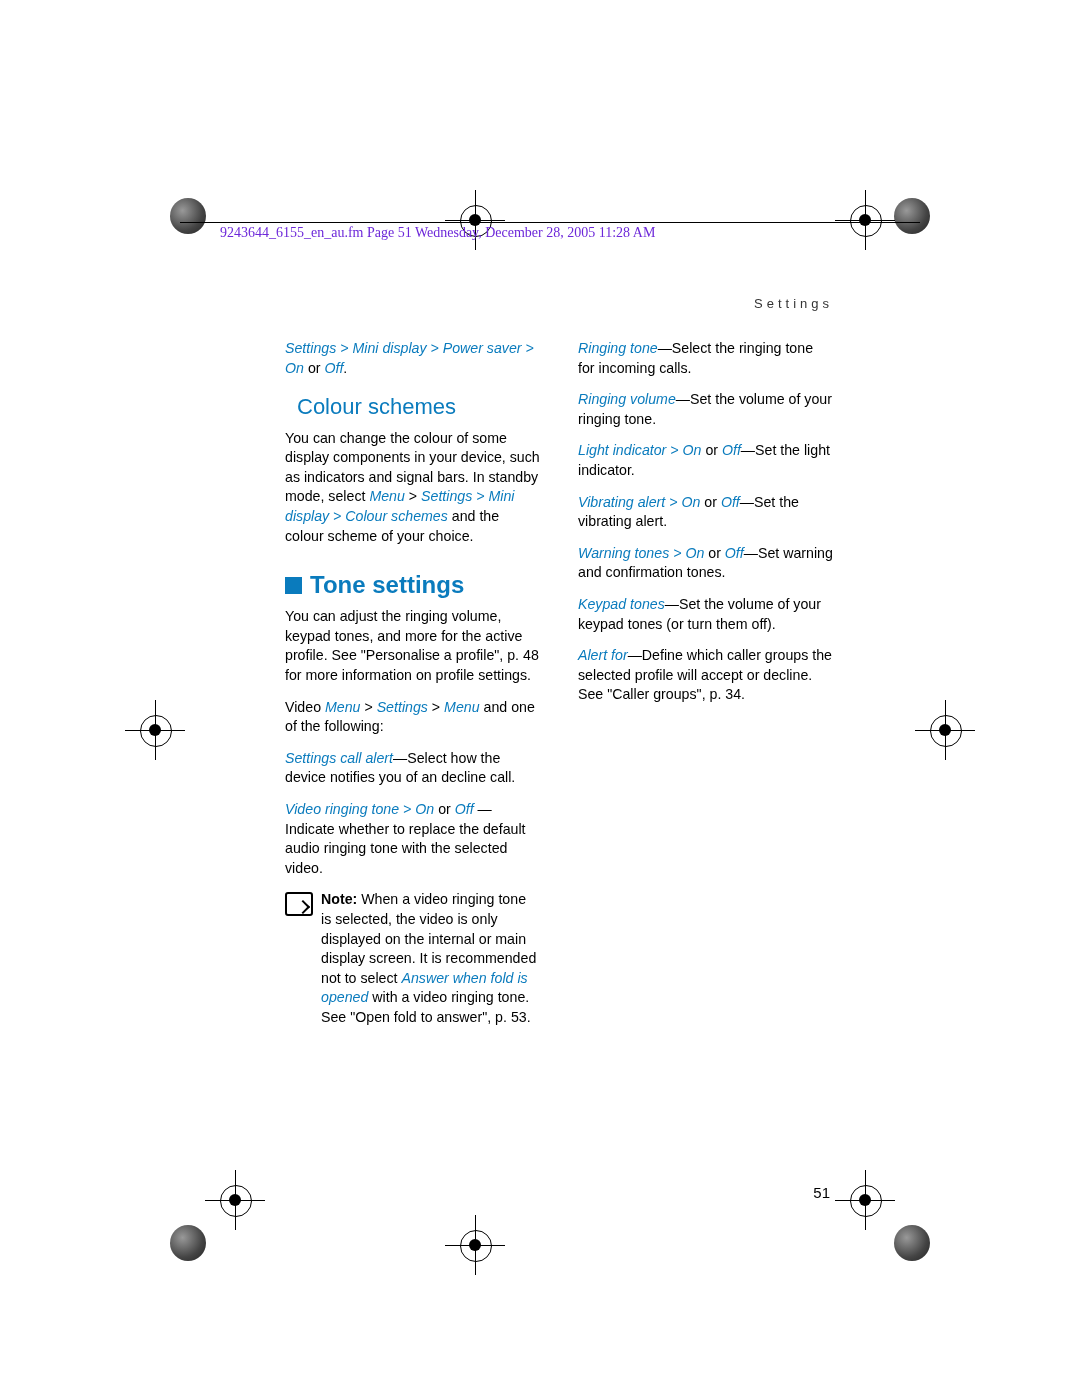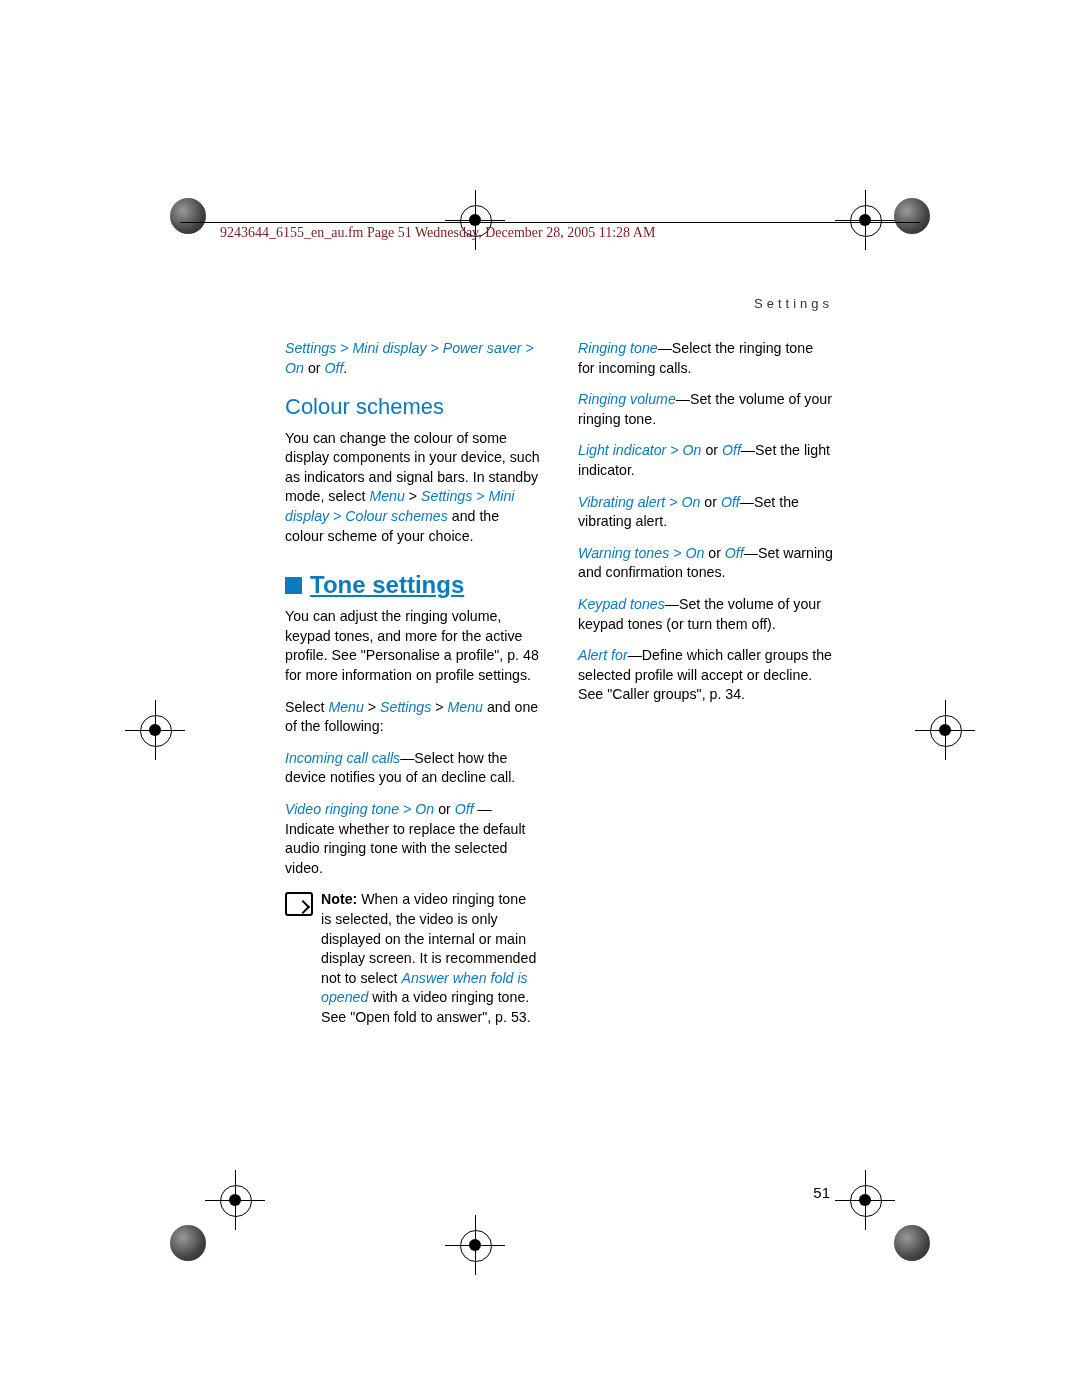--- a/index.html
+++ b/index.html
@@ -35,21 +35,21 @@
   .crop-target .dot {
     position:absolute; top:14px; left:14px; width:12px; height:12px; background:#000; border-radius:50%;
   }
   .header-line {
     position: absolute;
     top: 225px;
     left: 220px;
     right: 200px;
     font-size: 14px;
     font-family: "Times New Roman", serif;
-    color: #7f1d1d;
+    color: #6d28d9;
   }
   .header-rule {
     position:absolute; top:222px; left:180px; right:160px; height:1px; background:#000;
   }
   .content {
     position: absolute;
     top: 296px;
     left: 285px;
     width: 548px;
   }
@@ -66,29 +66,28 @@
   }
   .col {
     width: 262px;
     font-size: 14.2px;
     line-height: 1.38;
   }
   p { margin: 0 0 12px 0; }
   .h2 {
     font-size: 22px;
     color: #0a7bbd;
-    margin: 14px 0 6px 0;
+    margin: 14px 0 6px 12px;
     font-weight: normal;
   }
   .h1 {
     font-size: 24px;
     color: #0a7bbd;
     font-weight: bold;
     margin: 22px 0 6px 0;
-    text-decoration: underline;
   }
   .sq {
     display:inline-block;
     width:17px; height:17px;
     background:#0a7bbd;
     margin-right:8px;
     vertical-align: -1px;
   }
   .link { color:#0a7bbd; font-style: italic; }
   .note-row { display:flex; gap:8px; margin-bottom:2px; }
@@ -176,24 +175,24 @@
       </p>
 
       <div class="h2">Colour schemes</div>
       <p>
         <span>You can change the colour of some display components in your device, such as indicators and signal bars. In standby mode, select </span><span class="link">Menu</span><span> &gt; </span><span class="link">Settings &gt; Mini display &gt; Colour schemes</span><span> and the colour scheme of your choice.</span>
       </p>
 
       <div class="h1"><span class="sq"></span><span>Tone settings</span></div>
       <p>You can adjust the ringing volume, keypad tones, and more for the active profile. See "Personalise a profile", p. 48 for more information on profile settings.</p>
       <p>
-        <span>Select </span><span class="link">Menu</span><span> &gt; </span><span class="link">Settings</span><span> &gt; </span><span class="link">Menu</span><span> and one of the following:</span>
-      </p>
-      <p>
-        <span class="link">Incoming call calls</span><span>—Select how the device notifies you of an decline call.</span>
+        <span>Video </span><span class="link">Menu</span><span> &gt; </span><span class="link">Settings</span><span> &gt; </span><span class="link">Menu</span><span> and one of the following:</span>
+      </p>
+      <p>
+        <span class="link">Settings call alert</span><span>—Select how the device notifies you of an decline call.</span>
       </p>
       <p>
         <span class="link">Video ringing tone &gt; On</span><span> or </span><span class="link">Off</span><span> — Indicate whether to replace the default audio ringing tone with the selected video.</span>
       </p>
 
       <div class="note-row">
         <div class="note-icon-box">
             <div class="note-icon"></div>
           </div>
         <div class="note-text">

